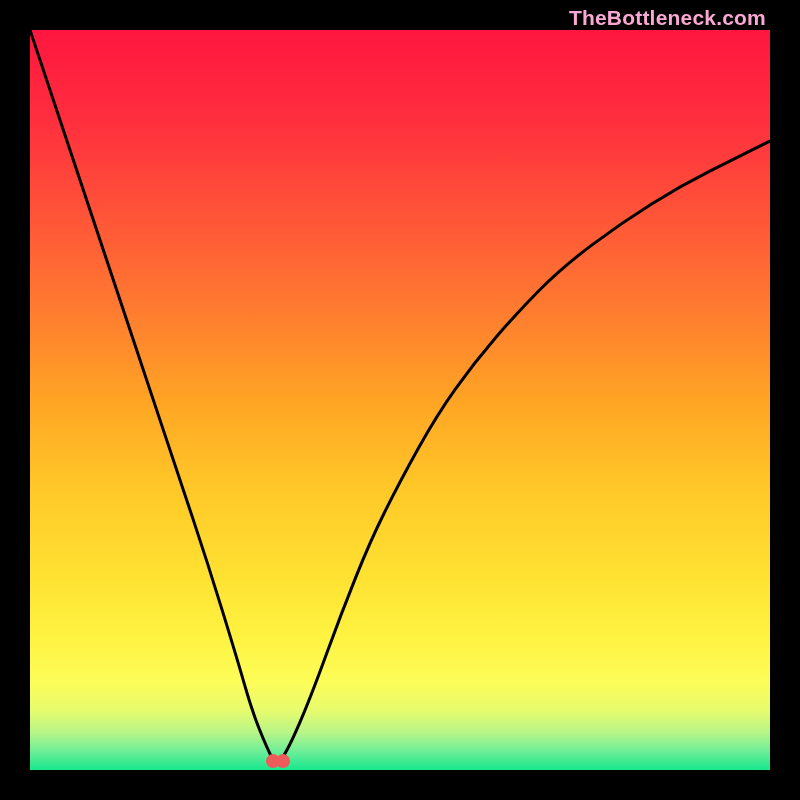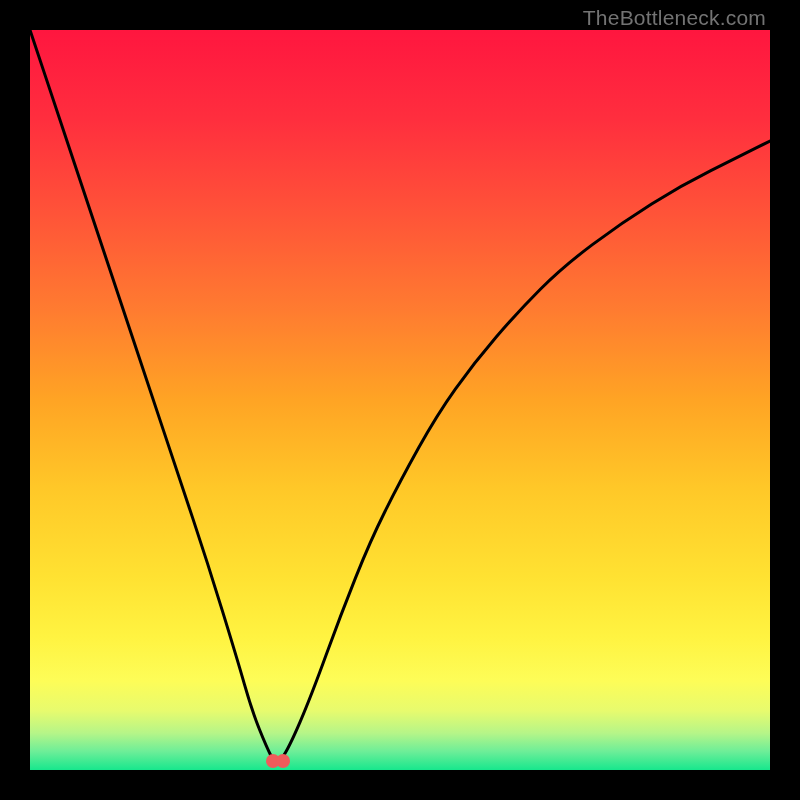--- a/index.html
+++ b/index.html
@@ -38,23 +38,23 @@
     position: absolute;
     left: 0;
     top: 0;
     width: 100%;
     height: 100%;
   }
   .watermark {
     position: absolute;
     top: 6px;
     right: 34px;
-    color: #737373;
+    color: #f9a8d4;
     font-size: 21px;
-    font-weight: 400;
+    font-weight: 700;
     letter-spacing: 0.2px;
   }
   .marker {
     position: absolute;
     border-radius: 50%;
   }
 </style>
 </head>
 <body>
 

